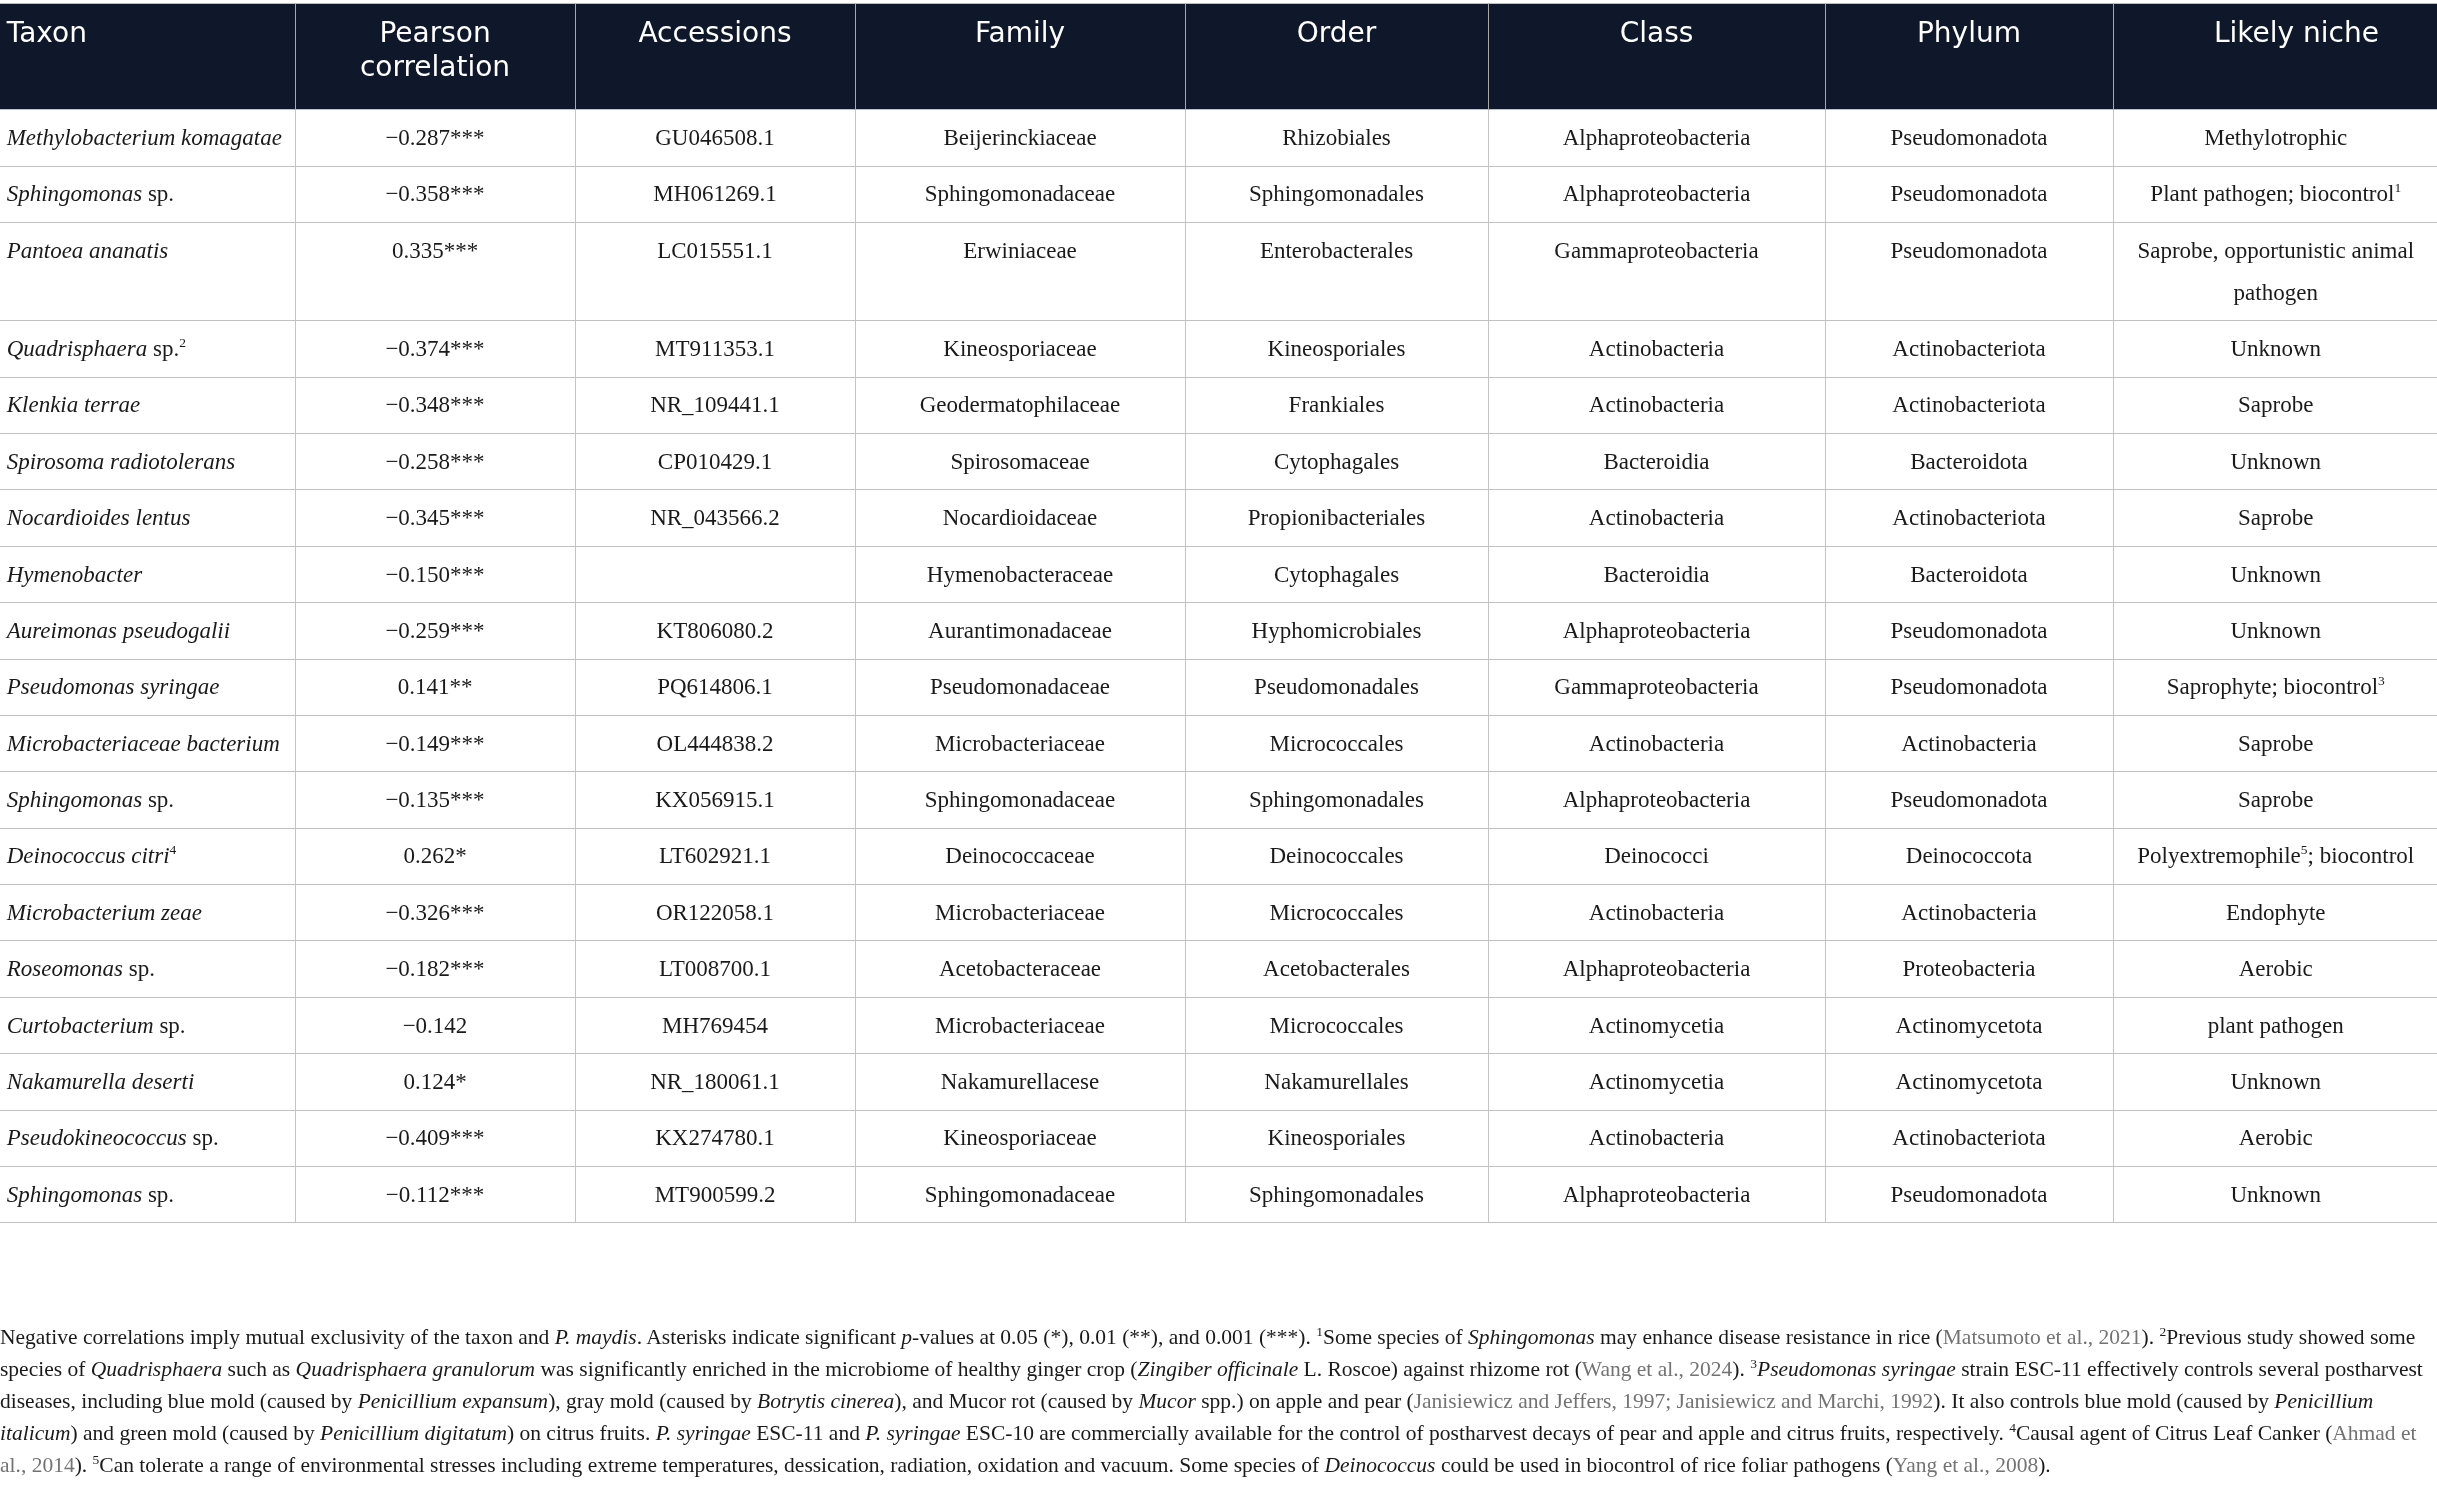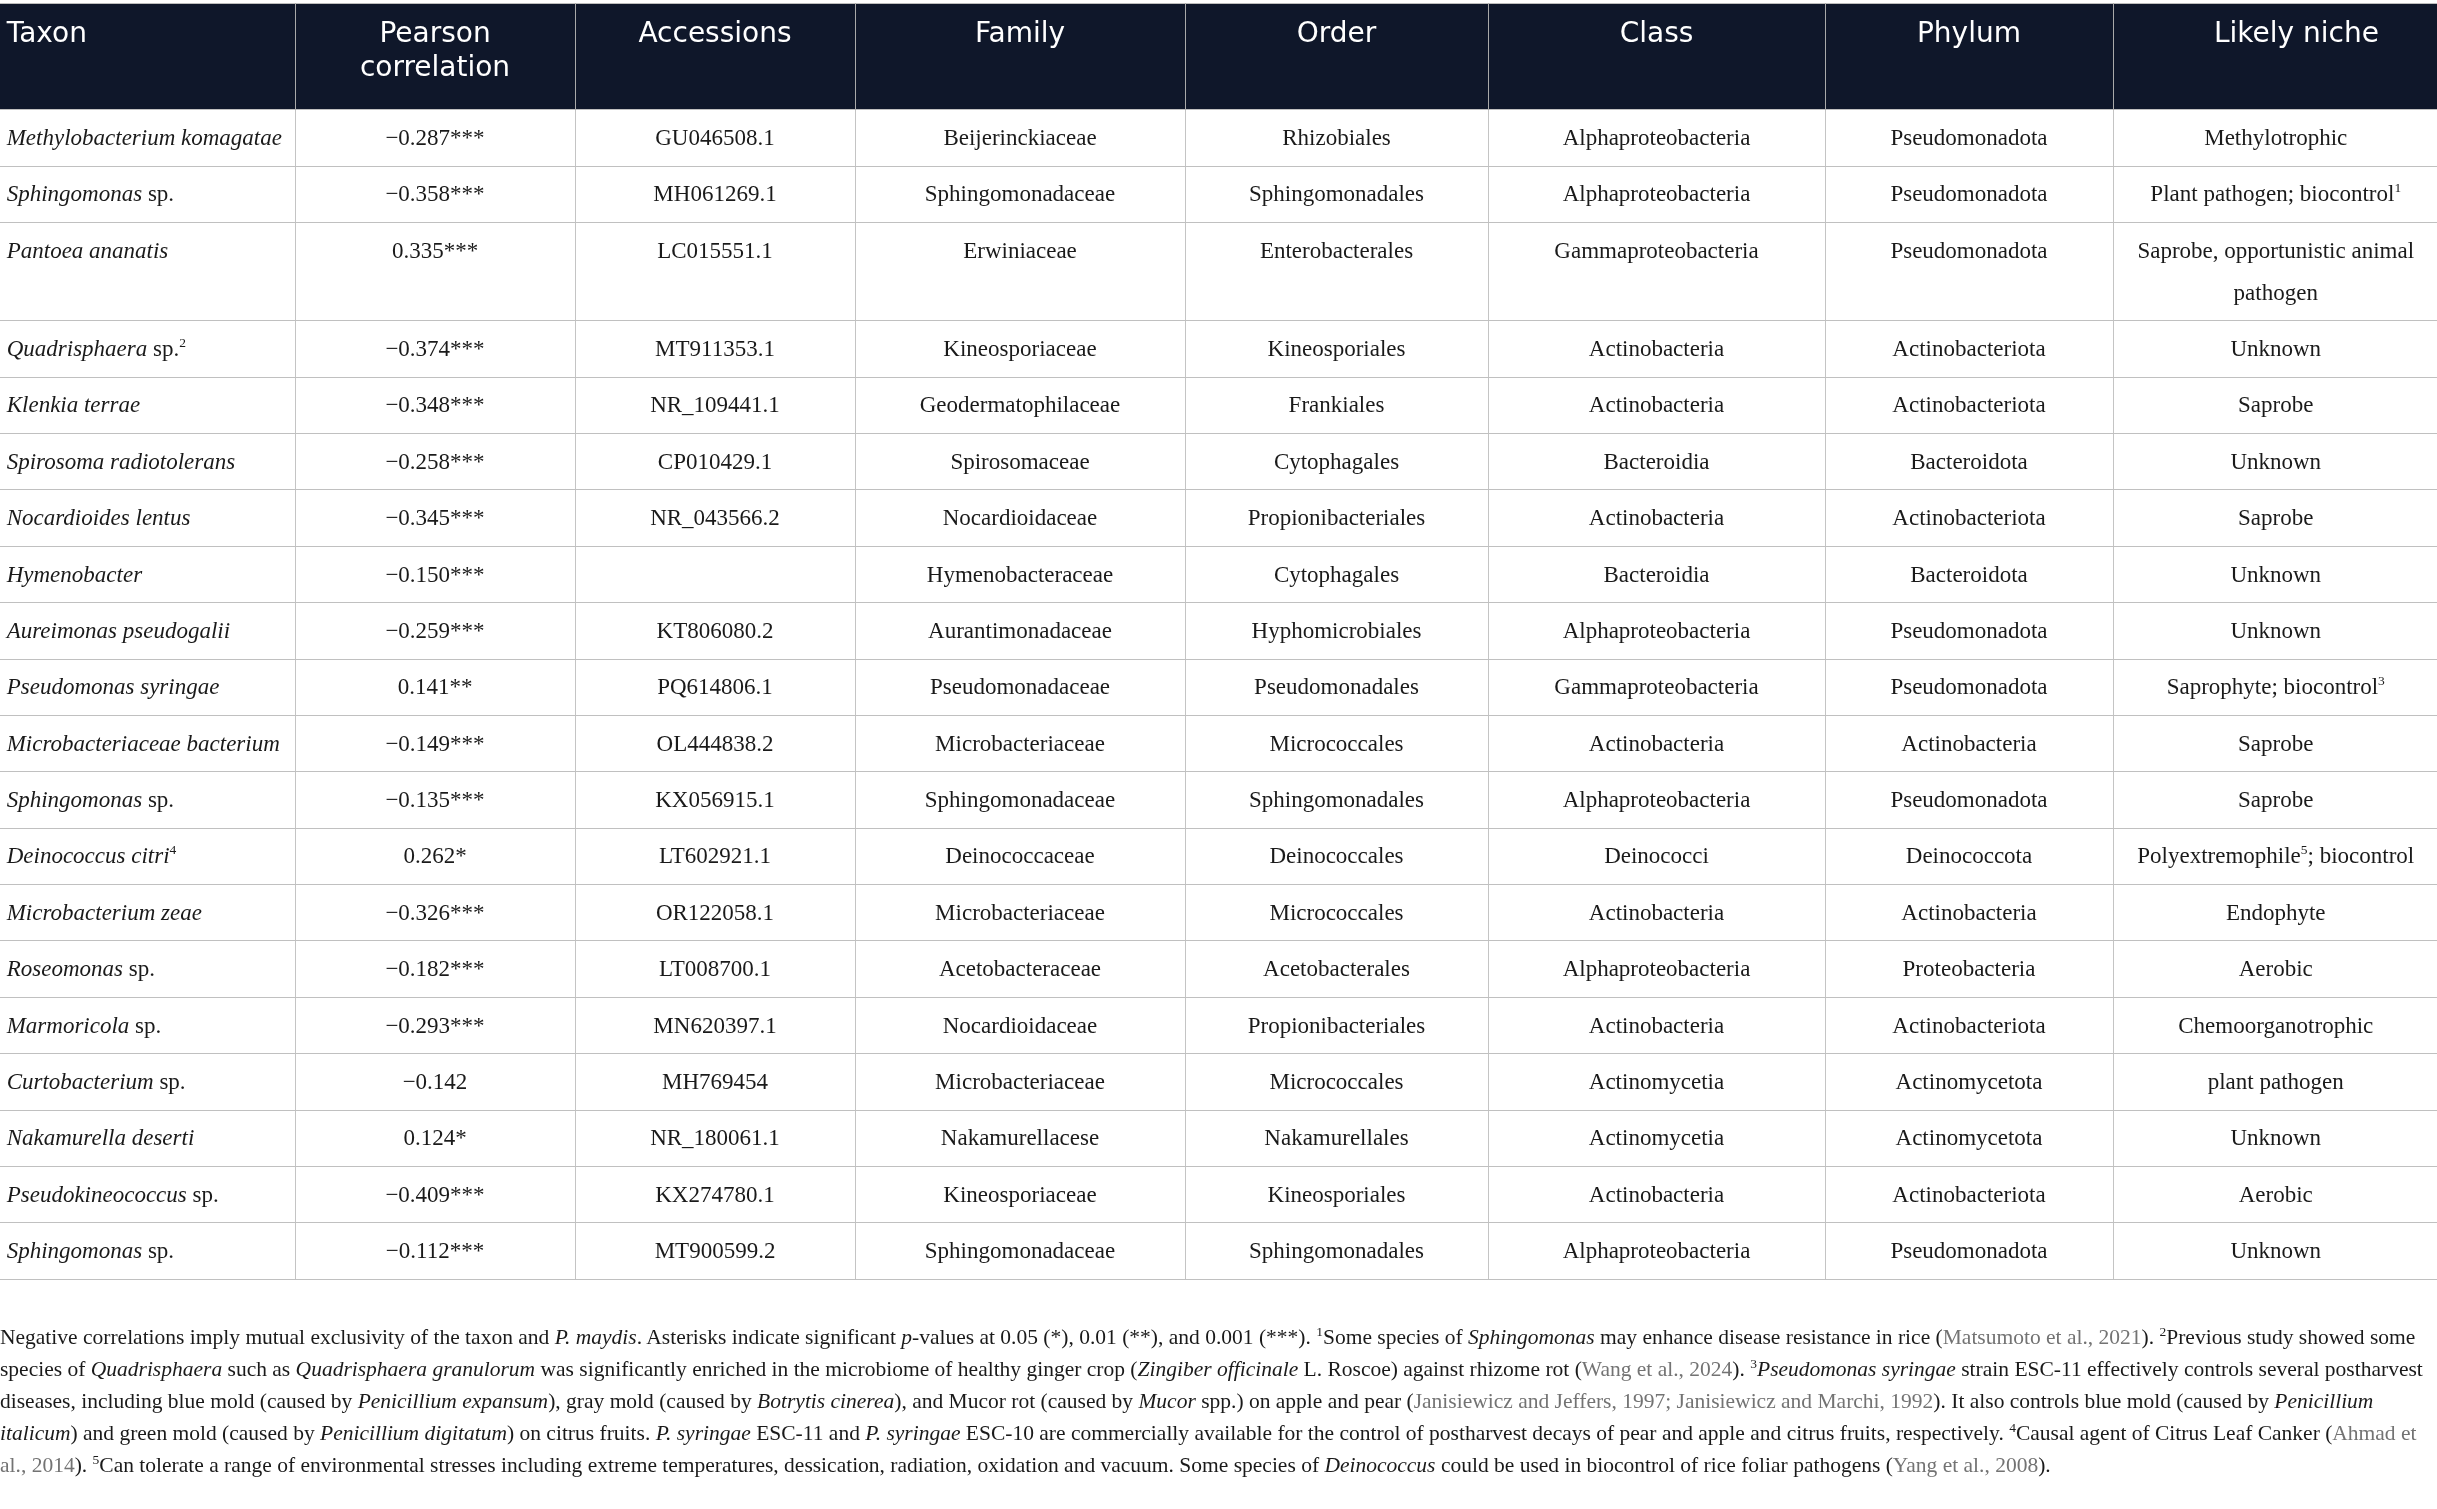--- a/index.html
+++ b/index.html
@@ -208,30 +208,20 @@
         <td class="tx"><span>Roseomonas</span><span class="up"> sp.</span></td>
         <td>−0.182***</td>
         <td>LT008700.1</td>
         <td>Acetobacteraceae</td>
         <td>Acetobacterales</td>
         <td>Alphaproteobacteria</td>
         <td>Proteobacteria</td>
         <td><span>Aerobic</span></td>
       </tr>
       <tr>
-        <td class="tx"><span>Marmoricola</span><span class="up"> sp.</span></td>
-        <td>−0.293***</td>
-        <td>MN620397.1</td>
-        <td>Nocardioidaceae</td>
-        <td>Propionibacteriales</td>
-        <td>Actinobacteria</td>
-        <td>Actinobacteriota</td>
-        <td><span>Chemoorganotrophic</span></td>
-      </tr>
-      <tr>
         <td class="tx"><span>Curtobacterium</span><span class="up"> sp.</span></td>
         <td>−0.142</td>
         <td>MH769454</td>
         <td>Microbacteriaceae</td>
         <td>Micrococcales</td>
         <td>Actinomycetia</td>
         <td>Actinomycetota</td>
         <td><span>plant pathogen</span></td>
       </tr>
       <tr>

